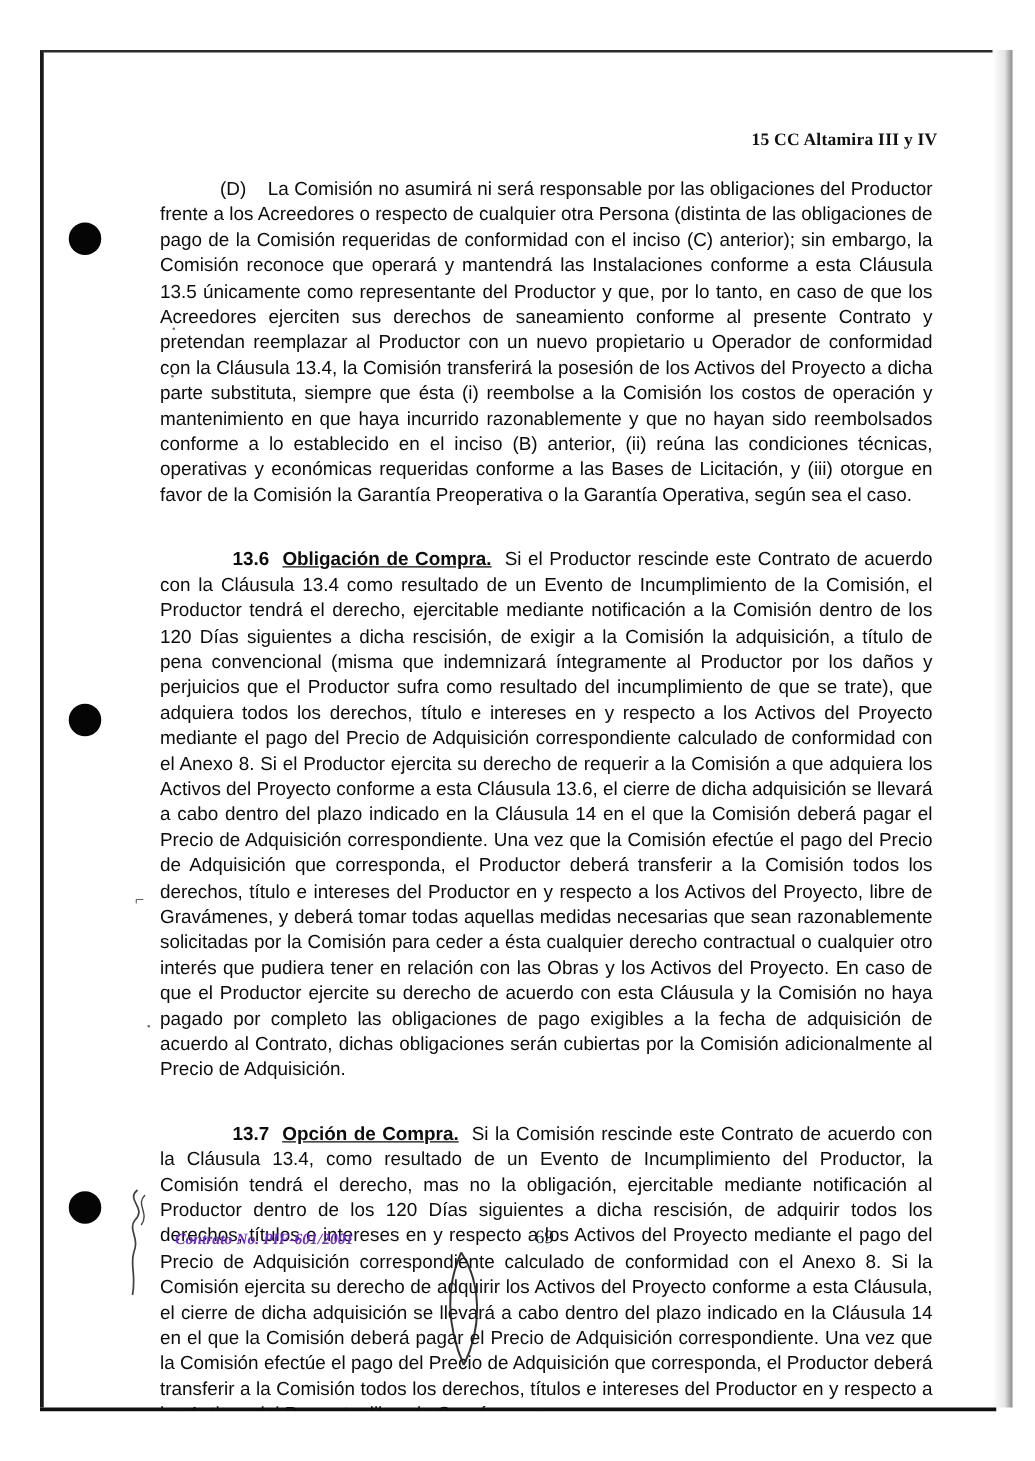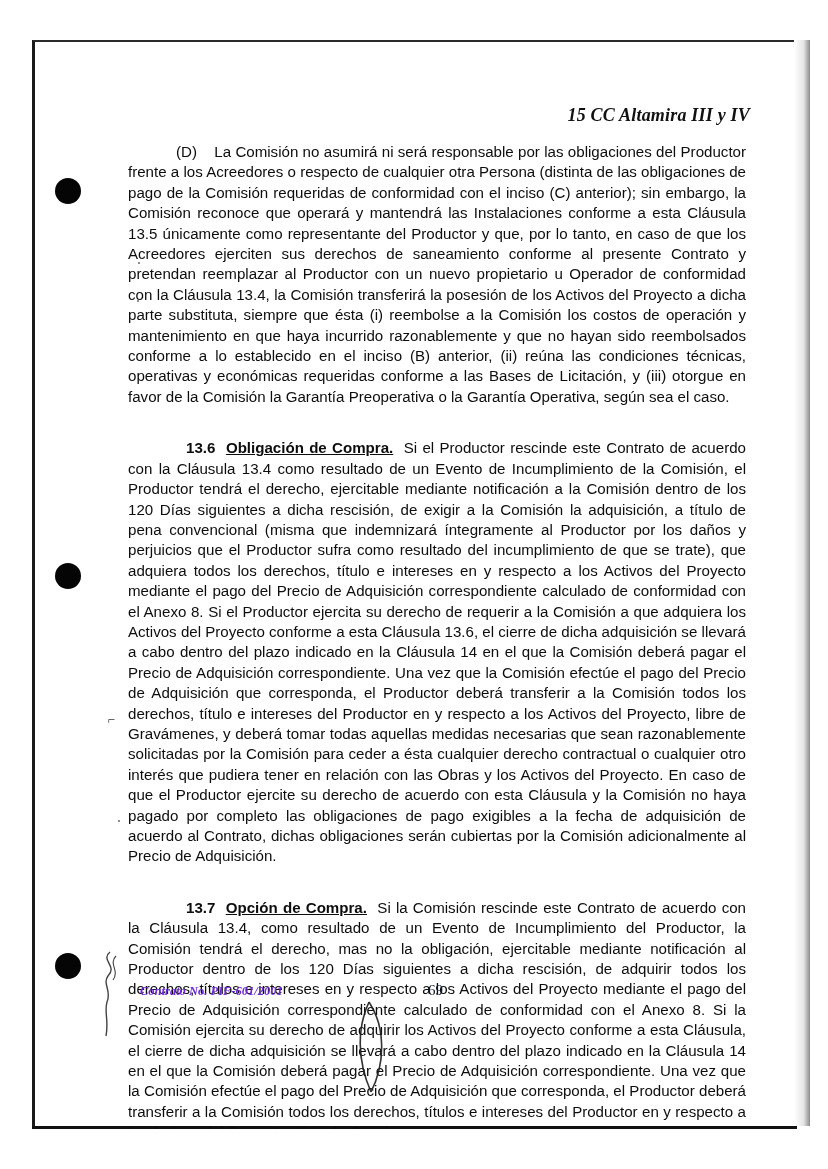--- a/index.html
+++ b/index.html
@@ -53,23 +53,22 @@
   }
   .punch.p1 { left: 55px; top: 178px; }
   .punch.p2 { left: 55px; top: 563px; }
   .punch.p3 { left: 55px; top: 953px; }
 
   .header-right {
     position: absolute;
     right: 78px;
     top: 105px;
     font-family: "Liberation Serif", serif;
-    font-style: italic;
     font-weight: bold;
-    font-size: 18px;
+    font-size: 14px;
     letter-spacing: 0.2px;
     color: #111;
   }
 
   .content {
     position: absolute;
     left: 128px;
     top: 142px;
     width: 618px;
   }

